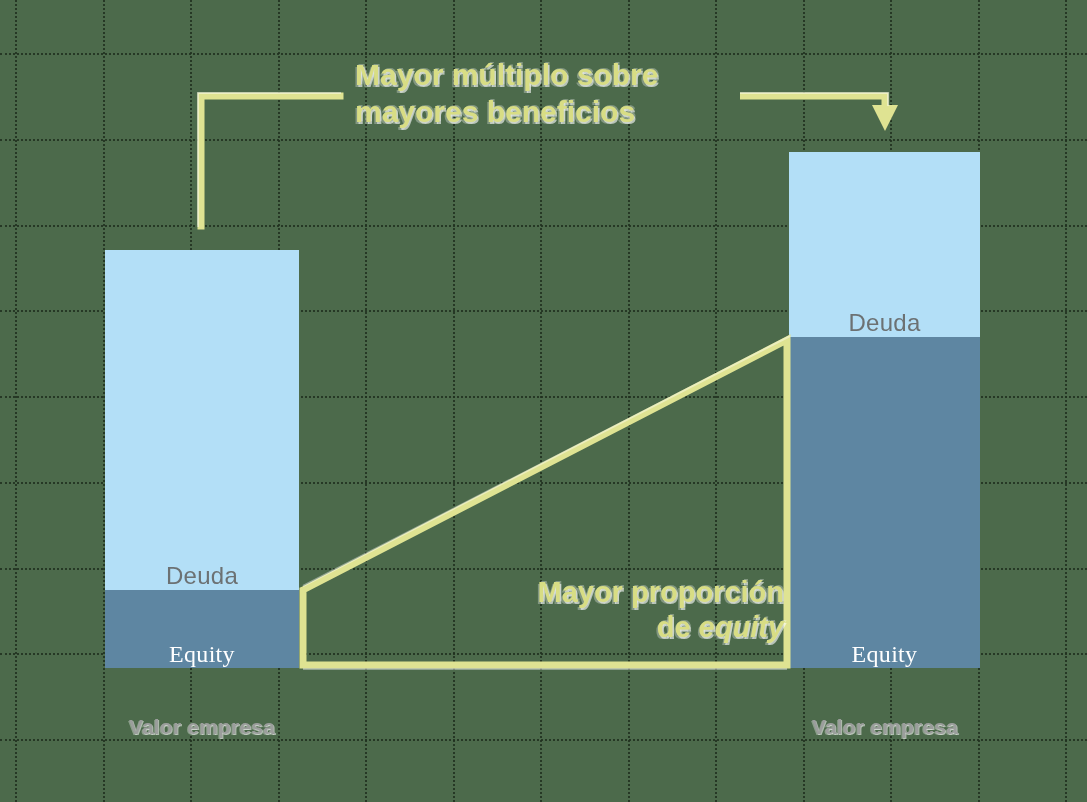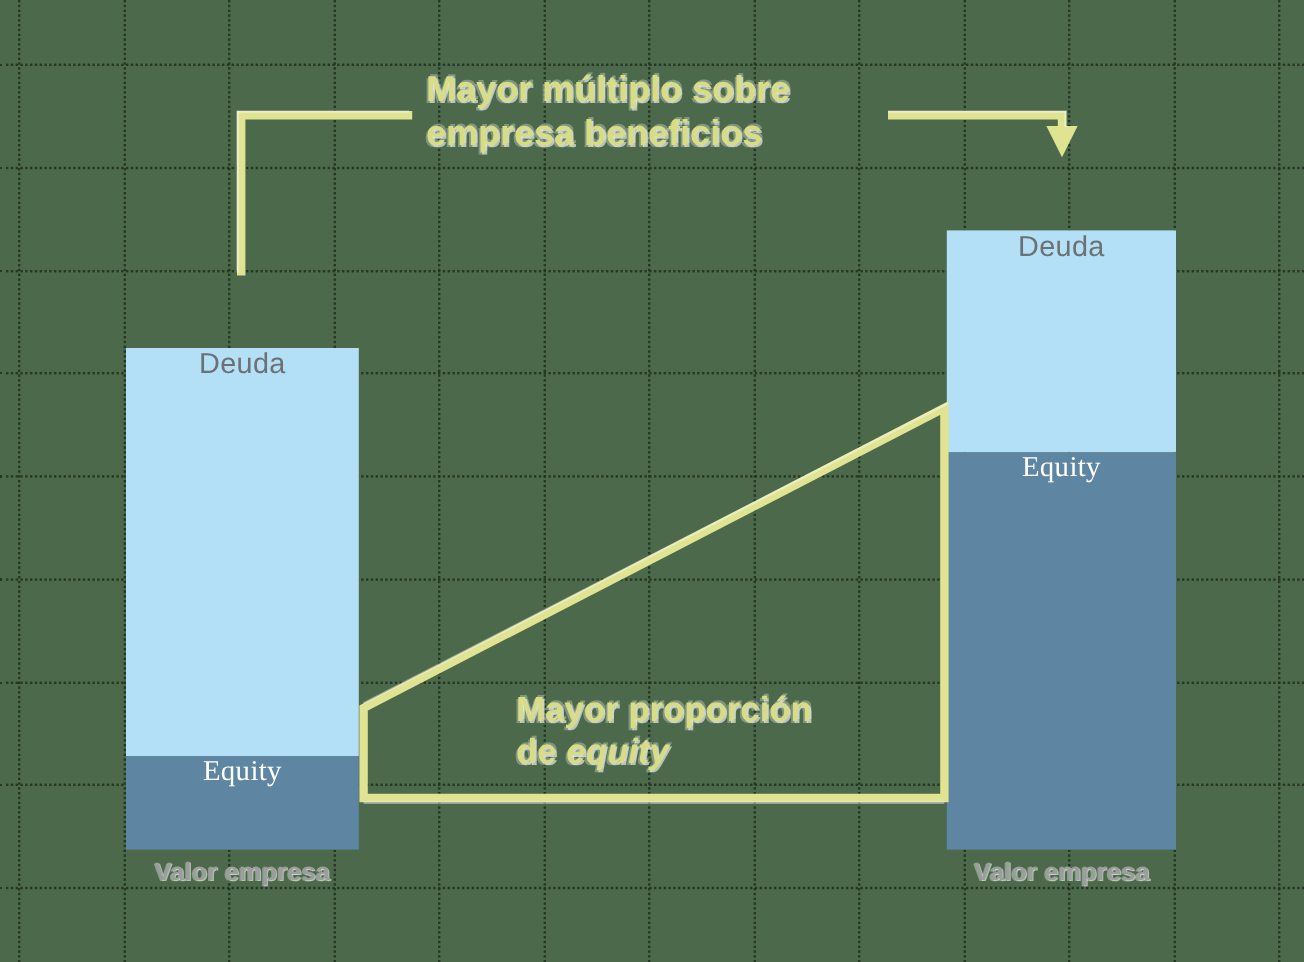--- a/index.html
+++ b/index.html
@@ -42,24 +42,23 @@
 
   
   .bar {
     position: absolute;
   }
   .seg {
     position: absolute;
     left: 0;
     right: 0;
     display: flex;
-    align-items: flex-start;
+    align-items: flex-end;
     justify-content: center;
     box-sizing: border-box;
-    margin-top: 40px;
   }
   .seg-debt {
     background: #b3dff7;
   }
   .seg-equity {
     background: #5e86a2;
   }
   .seg-debt-label {
     color: #6c7173;
     font-size: 24px;
@@ -100,25 +99,25 @@
        1.5px -1.5px 0 rgba(255,255,255,0.30);
   }
   #annot-top {
     left: 355px;
     top: 57px;
     width: 380px;
     font-size: 30px;
     text-align: left;
   }
   #annot-bottom {
-    left: 430px;
+    left: 454px;
     top: 575px;
     width: 330px;
     font-size: 29px;
-    text-align: left;
+    text-align: right;
   }
   .ital {
     font-style: italic;
   }
 
   
   #vec {
     position: absolute;
     inset: 0;
     pointer-events: none;
@@ -182,21 +181,21 @@
     <polygon points="872,105 898,105 885,131" fill="#dfe392"></polygon>
     <path d="M 740 93 L 888 93 L 888 106" fill="none" stroke="rgba(255,255,255,0.45)" stroke-width="2" stroke-linecap="butt" stroke-linejoin="miter"></path>
 
     <path d="M 303 590 L 787 340 L 787 665 L 303 665 Z" fill="none" stroke="#dfe392" stroke-width="7" stroke-linejoin="miter"></path>
     <path d="M 303 586 L 790 336" fill="none" stroke="rgba(255,255,255,0.40)" stroke-width="2"></path>
     <path d="M 303 669 L 787 669" fill="none" stroke="rgba(255,255,255,0.40)" stroke-width="2"></path>
   </svg>
 
   <div class="annot" id="annot-top">
     <div>Mayor múltiplo sobre</div>
-    <div>empresa beneficios</div>
+    <div>mayores beneficios</div>
   </div>
 
   <div class="annot" id="annot-bottom">
     <div>Mayor proporción</div>
     <div>
       <span>de </span><span class="ital">equity</span>
     </div>
   </div>
 
   <div class="axis-label" style="left:87px; top:715px; width:230px;">Valor empresa</div>

